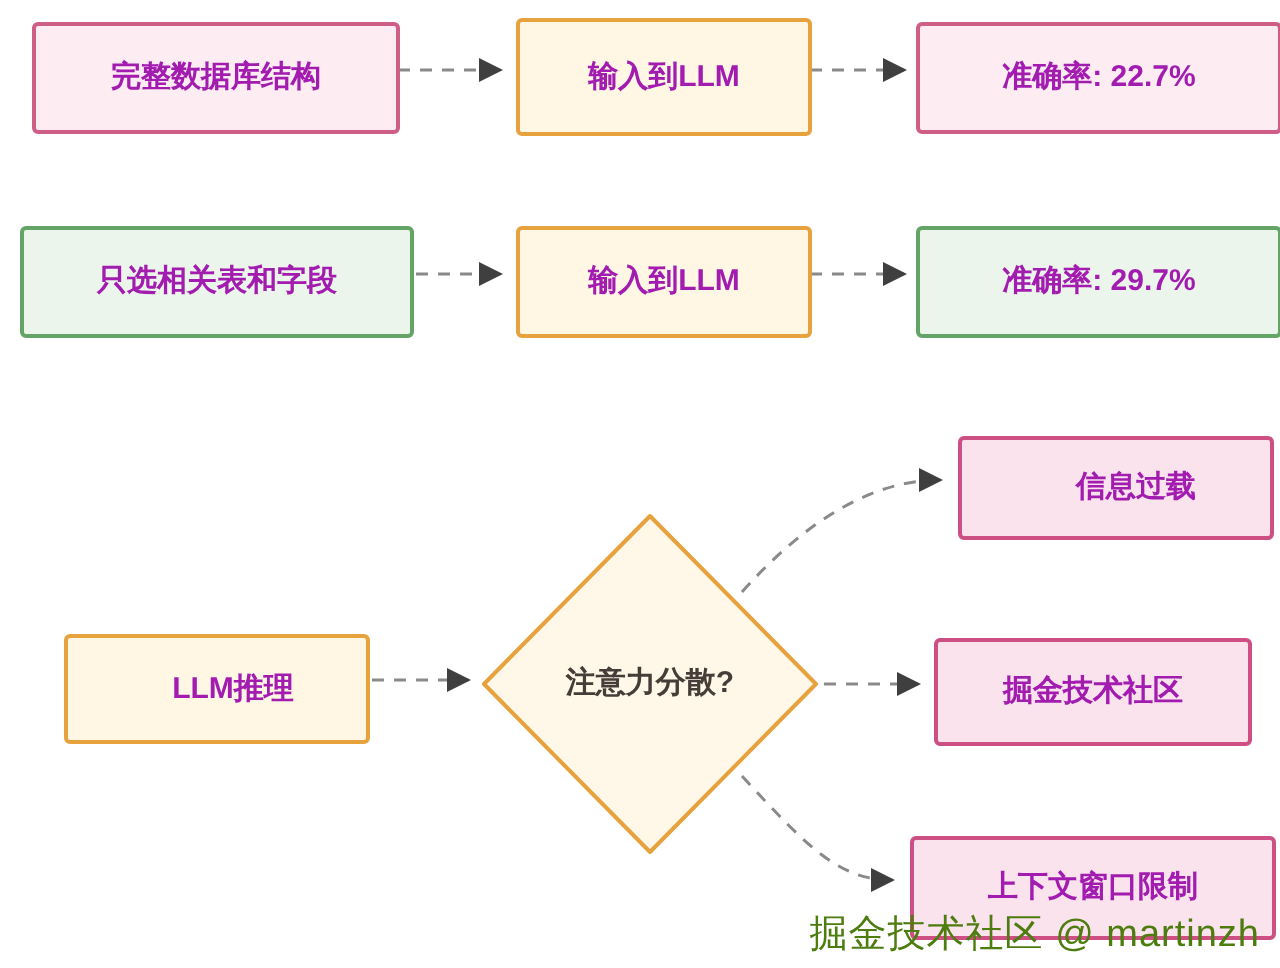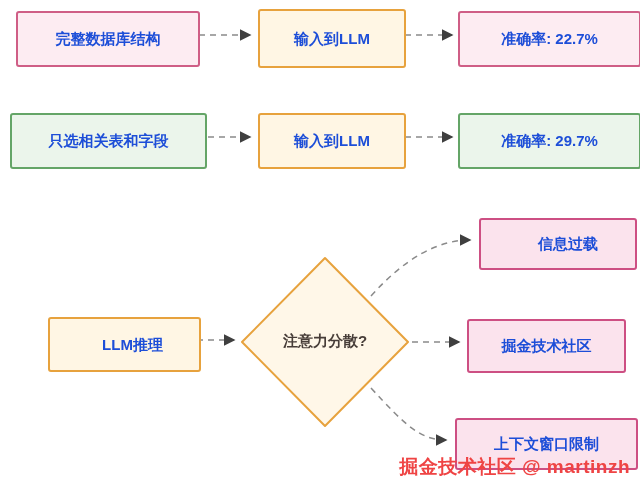--- a/index.html
+++ b/index.html
@@ -19,21 +19,21 @@
     left: 0; top: 0;
     width: 640px; height: 484px;
   }
   .box {
     position: absolute;
     display: flex;
     align-items: center;
     justify-content: center;
     font-weight: 700;
     font-size: 15px;
-    color: #1d4ed8;
+    color: #a21caf;
     border: 2px solid transparent;
     border-radius: 3px;
     text-align: center;
     line-height: 1.15;
     padding: 2px 6px;
   }
   .pink    { background: #fdecf2; border-color: #cf5e86; }
   .orange  { background: #fff6e4; border-color: #e7a23d; }
   .green   { background: #ebf5eb; border-color: #64a567; }
   .magenta { background: #fbe3ed; border-color: #cd4f83; }
@@ -43,22 +43,22 @@
     width: 160px;
     text-align: center;
     font-weight: 700;
     font-size: 15px;
     color: #473d38;
   }
   .watermark {
     position: absolute;
     right: 10px; bottom: 4px;
     font-size: 19px;
-    font-weight: 700;
-    color: #ef4444;
+    font-weight: 400;
+    color: #4d7c0f;
     letter-spacing: 0.5px;
   }
 </style>
 </head>
 <body>
 
 <div class="canvas">
 
   <svg class="arrows" viewBox="0 0 640 484" aria-hidden="true">
     <defs>
@@ -82,21 +82,21 @@
   </svg>
 
   <div class="box pink" style="left:16px; top:11px; width:168px; height:48px;">完整数据库结构</div>
   <div class="box orange" style="left:258px; top:9px; width:132px; height:51px;">输入到LLM</div>
   <div class="box pink" style="left:458px; top:11px; width:167px; height:48px;">准确率: 22.7%</div>
 
   <div class="box green" style="left:10px; top:113px; width:181px; height:48px;">只选相关表和字段</div>
   <div class="box orange" style="left:258px; top:113px; width:132px; height:48px;">输入到LLM</div>
   <div class="box green" style="left:458px; top:113px; width:167px; height:48px;">准确率: 29.7%</div>
 
-  <div class="box orange" style="left:48px; top:317px; width:121px; height:47px;padding-left:22px;">LLM推理</div>
+  <div class="box orange" style="left:32px; top:317px; width:121px; height:47px;padding-left:22px;">LLM推理</div>
 
   <div class="diamond-label">注意力分散?</div>
 
   <div class="box magenta" style="left:479px; top:218px; width:122px; height:44px;padding-left:26px;">信息过载</div>
   <div class="box magenta" style="left:467px; top:319px; width:143px; height:46px;">掘金技术社区</div>
   <div class="box magenta" style="left:455px; top:418px; width:167px; height:44px;">上下文窗口限制</div>
 
   <div class="watermark">掘金技术社区 @ martinzh</div>
 
 </div>

